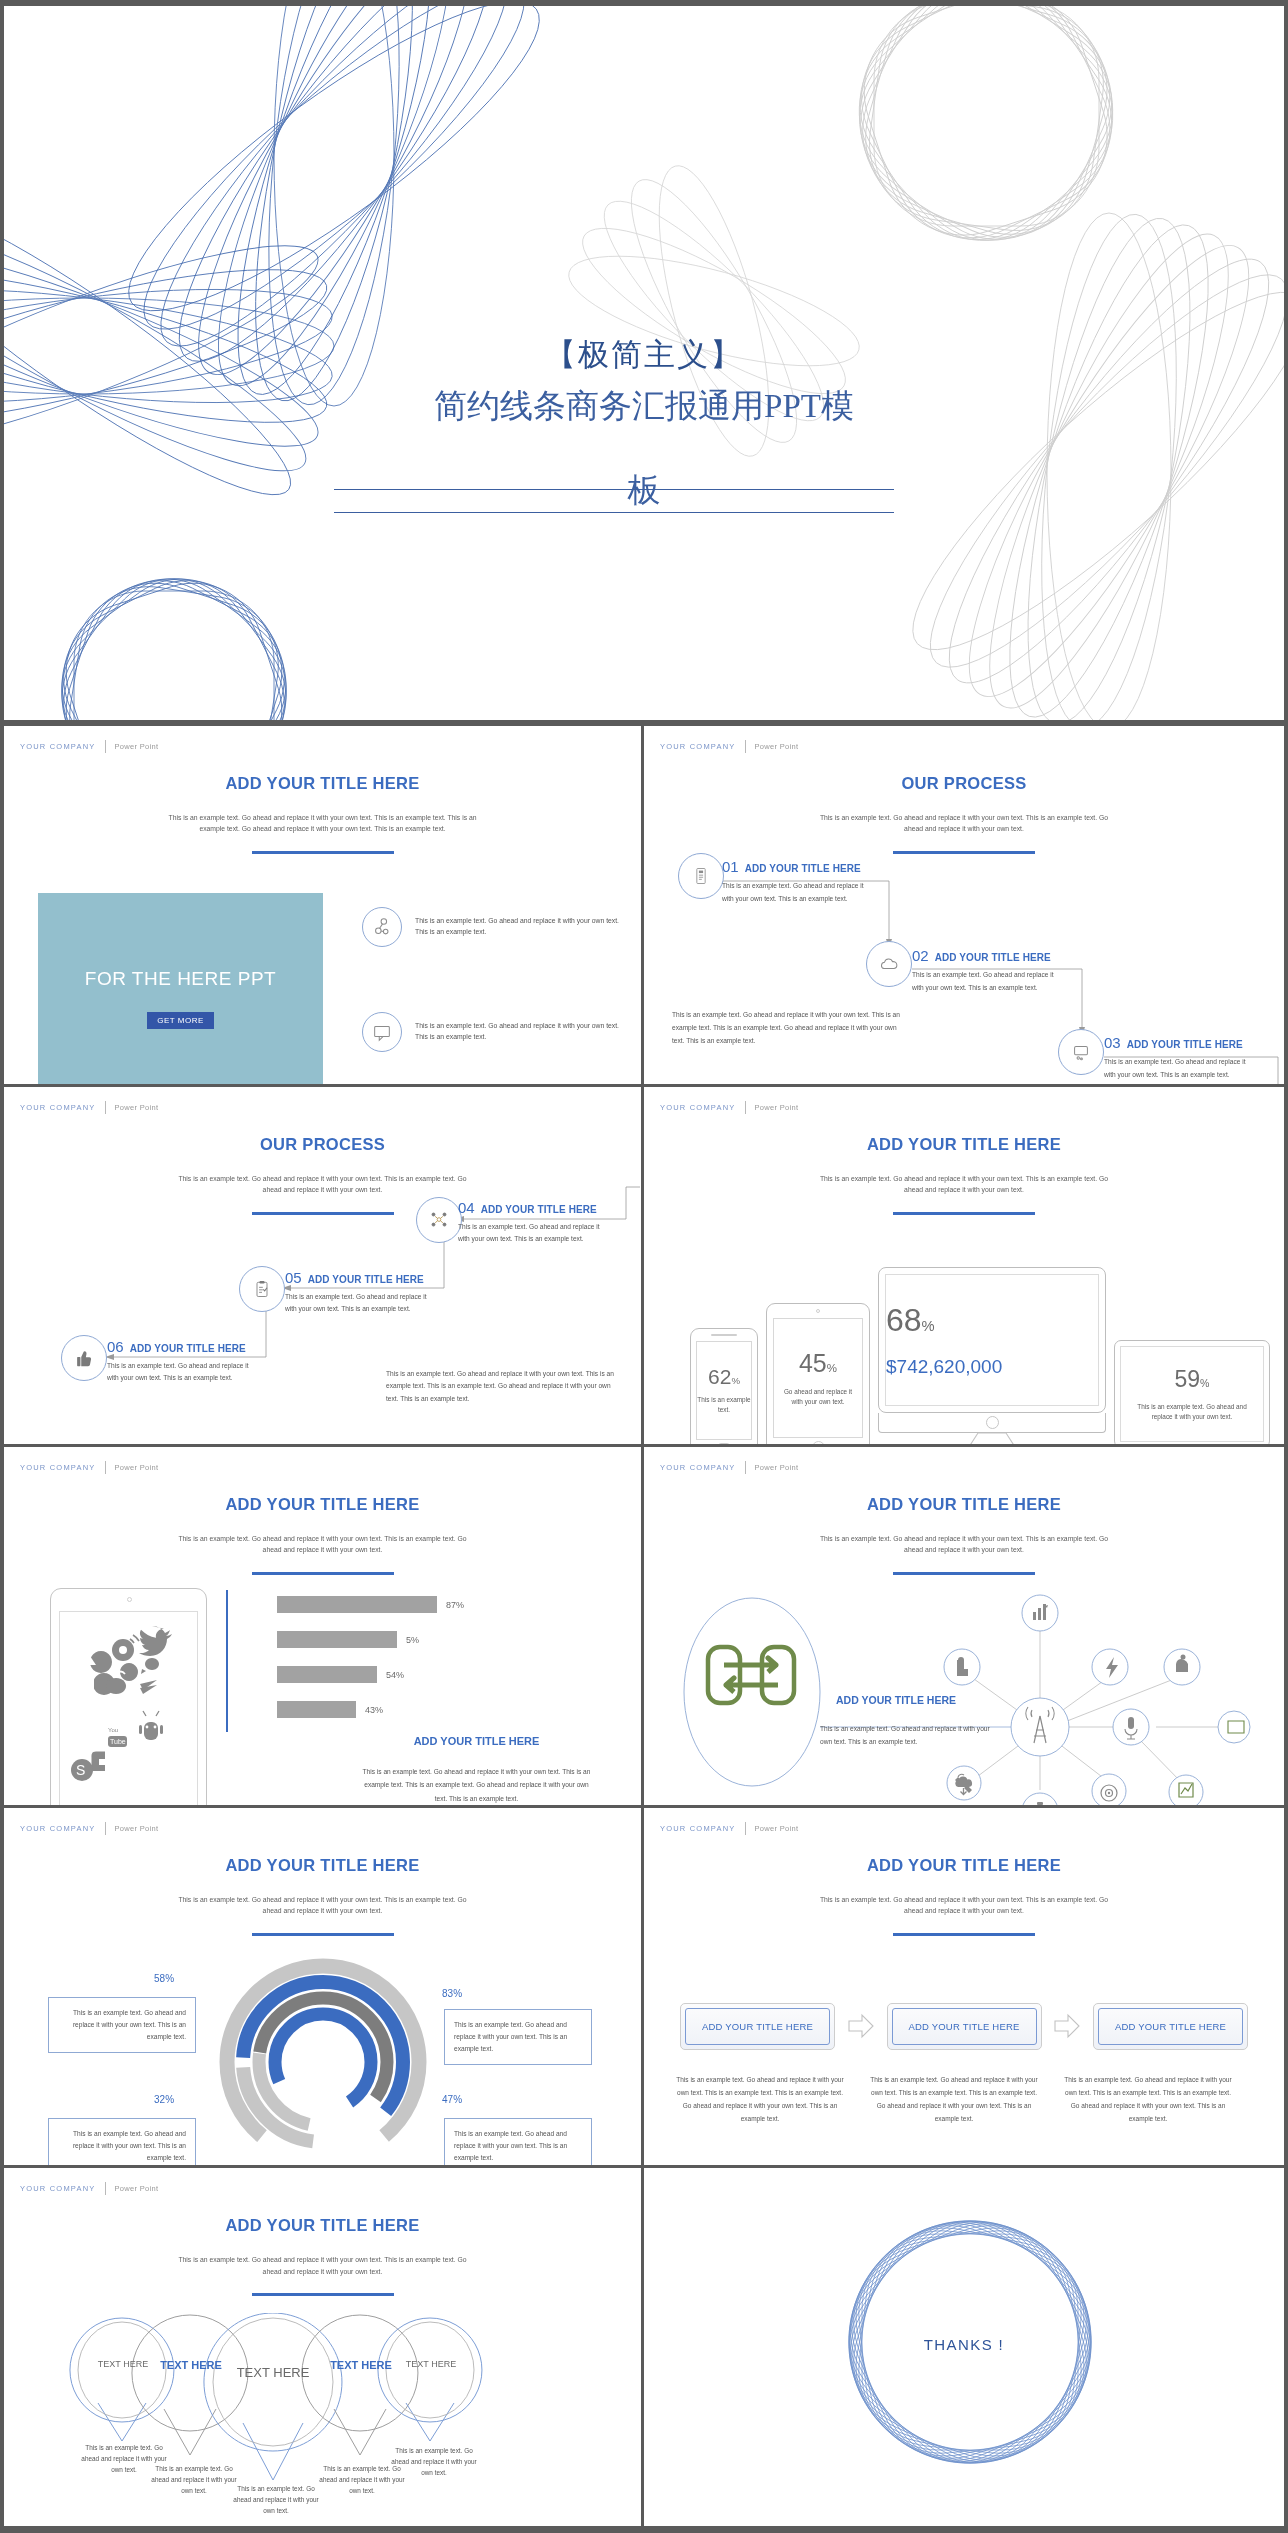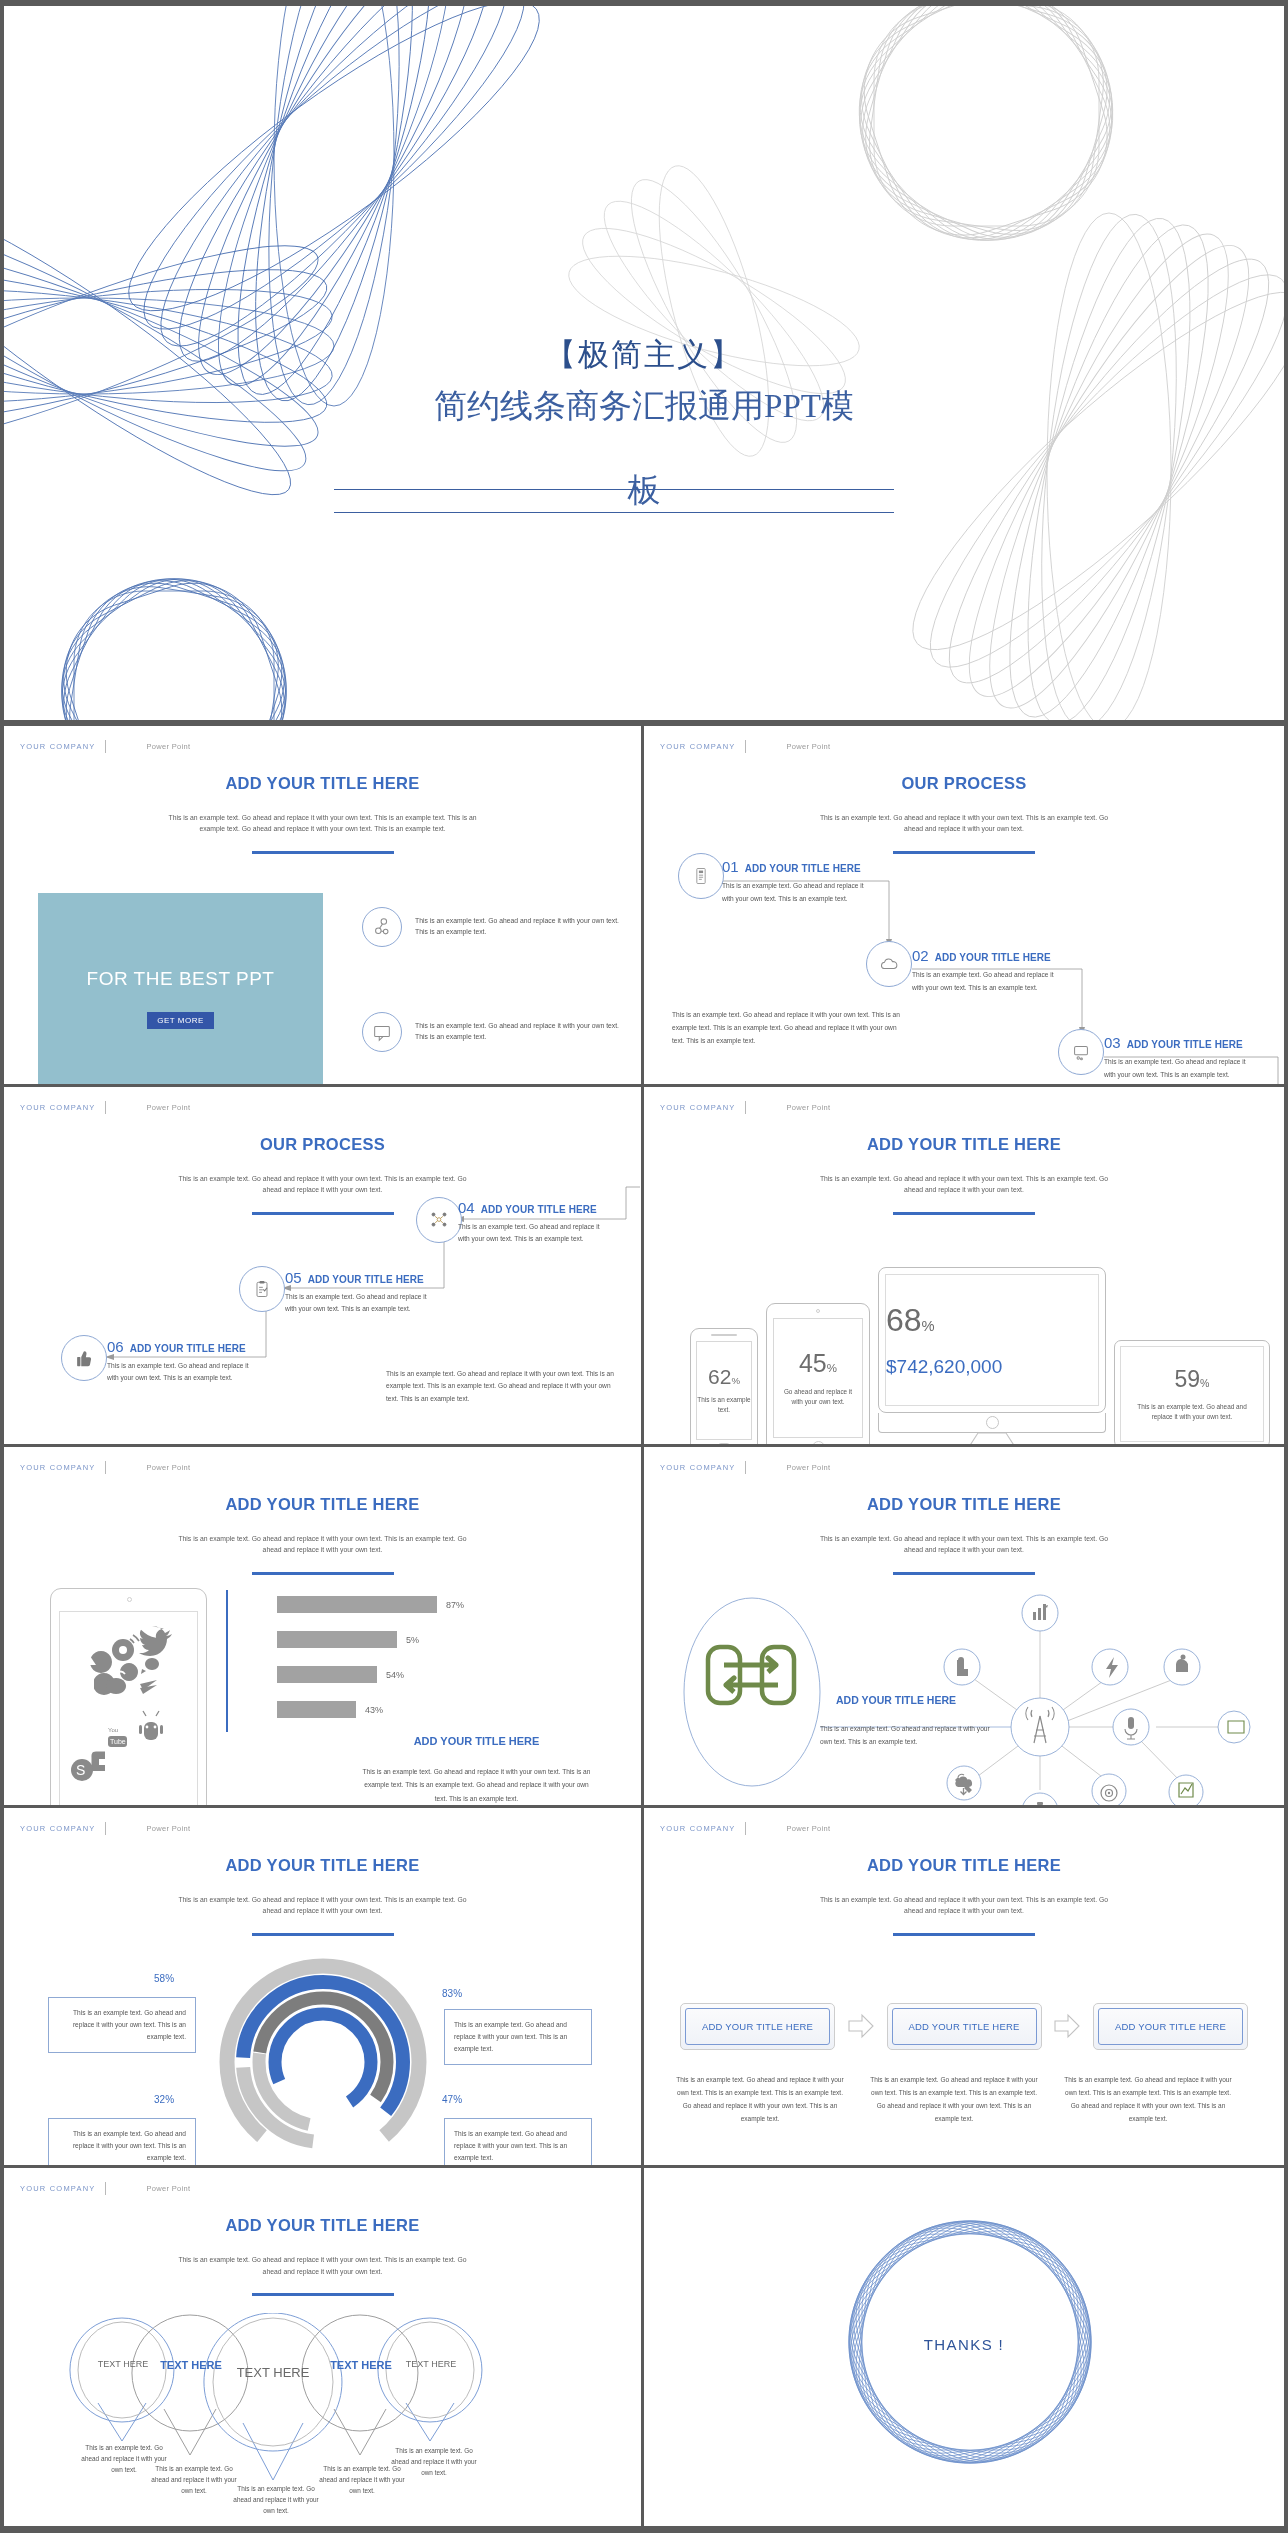--- a/index.html
+++ b/index.html
@@ -51,21 +51,21 @@
   .slide {
     background: #fff; position: relative; overflow: hidden;
     border-right: 3px solid #5a5a5a;
     border-bottom: 3px solid #5a5a5a;
   }
   .slide:nth-child(2n) { border-right: none; }
 
   .hdr { position: absolute; left: 16px; top: 14px; display: flex; align-items: center; gap: 9px; }
   .hdr-company { font-size: 7.5px; color: #7b95c8; letter-spacing: 1.2px; }
   .hdr-sep { width: 1px; height: 13px; background: #b9b9b9; }
-  .hdr-pp { font-size: 7.5px; color: #9a9a9a; letter-spacing: .3px; margin-left: 32px; }
+  .hdr-pp { font-size: 7.5px; color: #9a9a9a; letter-spacing: .3px; }
 
   .s-title {
     position: absolute; left: 0; right: 0; top: 48px; text-align: center;
     font-size: 16.5px; color: #3b6cc0; font-weight: bold; letter-spacing: .3px;
   }
   .s-sub {
     position: absolute; left: 50%; transform: translateX(-50%); top: 86px;
     width: 290px; text-align: center;
     font-size: 6.8px; color: #5d5d5d; line-height: 1.65;
   }
@@ -267,21 +267,21 @@
       <div class="hdr">
         <span class="hdr-company">YOUR COMPANY</span>
         <span class="hdr-sep"></span>
         <span class="hdr-pp">Power Point</span>
       </div>
       <div class="s-title">ADD YOUR TITLE HERE</div>
       <div class="s-sub wide">This is an example text. Go ahead and replace it with your own text. This is an example text. This is an example text. Go ahead and replace it with your own text. This is an example text.</div>
       <div class="s-underline"></div>
 
       <div class="teal-box">
-        <div class="bbt">FOR THE BEST PPT</div>
+        <div class="bbt">FOR THE HERE PPT</div>
         <div class="getmore">GET MORE</div>
       </div>
 
       <div class="feat-list">
         <div class="feat-row">
           <div class="circ-ico">
             <svg width="22" height="22" viewBox="0 0 24 24" fill="none" stroke="#8c8c8c" stroke-width="1.1">
               <circle cx="14" cy="6" r="3"></circle>
                 <circle cx="8" cy="16" r="3"></circle>
                 <circle cx="16" cy="17" r="2.5"></circle>

